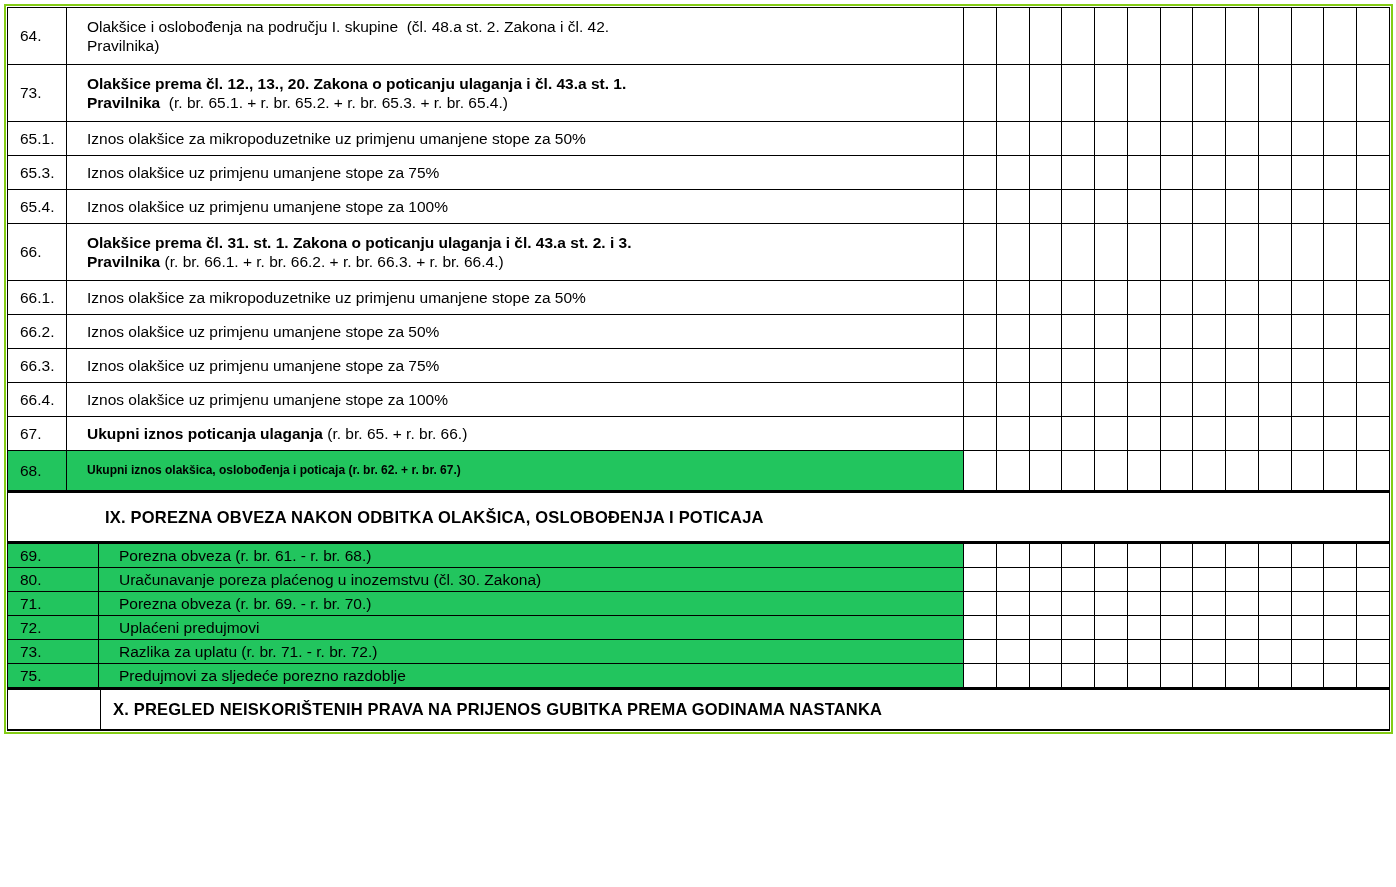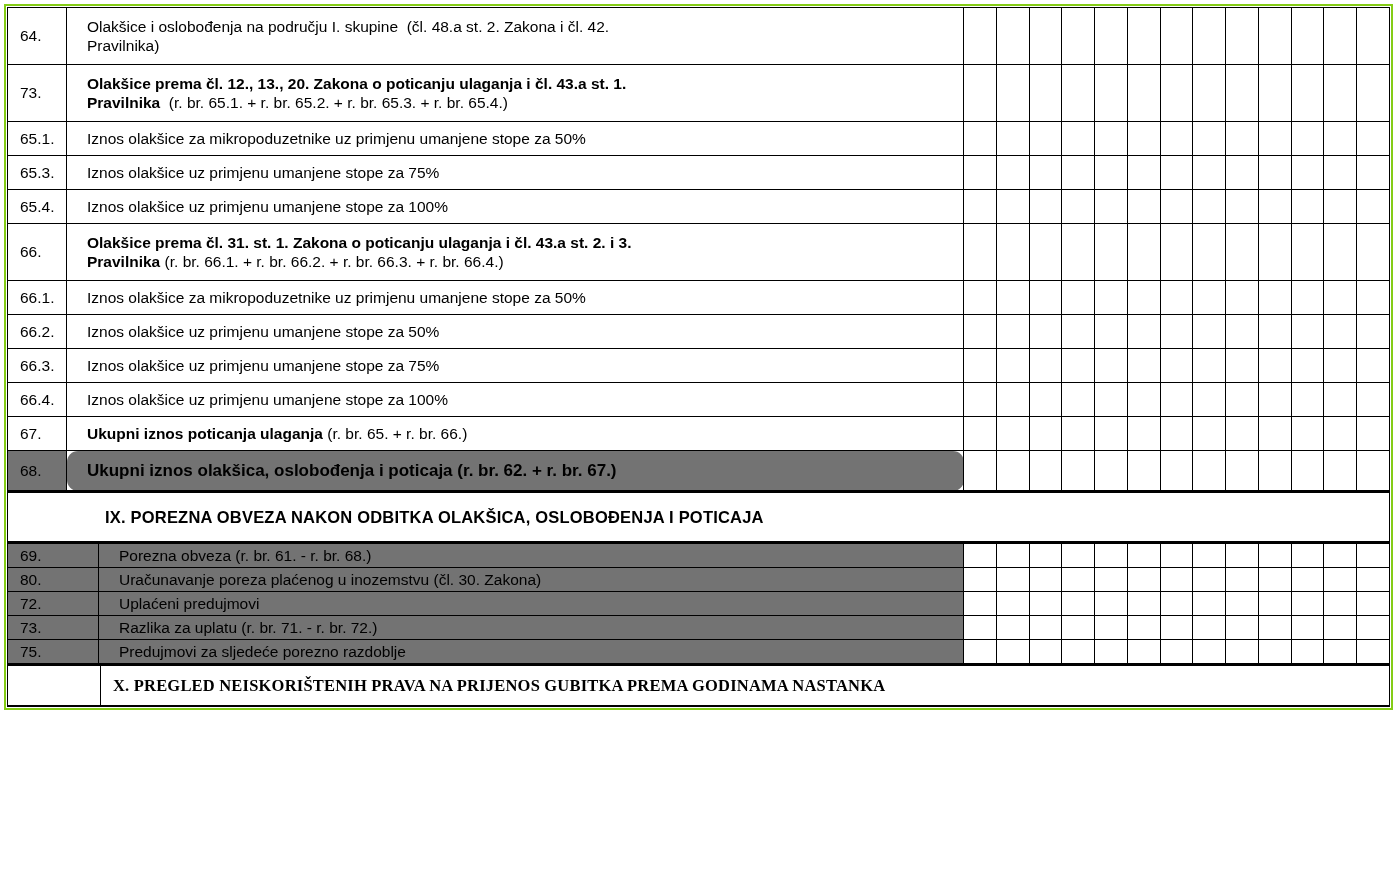--- a/index.html
+++ b/index.html
@@ -13,32 +13,32 @@
   .t1 .col-num{width:91px;} .t1 .col-desc{width:865px;}
   td.num{padding:0 2px 0 12px;font-size:15.5px;vertical-align:middle;}
   td.desc{padding:2px 6px 2px 20px;font-size:15.5px;line-height:19px;
           vertical-align:middle;white-space:pre-wrap;}
   .seg{white-space:pre-wrap;}
   .seg.bold{font-weight:bold;}
   tr.row2{height:57px;}
   tr.row{height:34px;}
   tr.total{height:40px;}
   .t1 tr.row{height:22px;}
-  tr.total td.desc{font-size:17px;border-radius:11px;}
+  tr.total td.desc{font-size:12px;}
   tr.total .seg{font-weight:bold;}
-  tr.shaded td.num, tr.shaded td.desc{background:#737373;}
+  tr.shaded td.num, tr.shaded td.desc{background:#22c55e;}
   td.box{background:#fff;}
   .section-row{display:flex;align-items:stretch;background:#fff;
                border:1px solid #000;border-top:2px solid #000;border-bottom:2px solid #000;
                height:52px;box-sizing:border-box;}
   .section-row.sec-1{height:43px;}
   .sec-num{flex:0 0 92px;border-right:1px solid #000;background:#fff;}
   .sec-title{display:flex;align-items:center;font-weight:bold;font-size:16.5px;
              letter-spacing:.2px;padding-left:97px;}
-  .sec-1 .sec-title{padding-left:12px;font-family:Liberation Serif, serif;}
+  .sec-1 .sec-title{padding-left:12px;}
 </style>
 </head>
 <body>
 
 <div class="page">
   <div id="form-root">
       <table class="t t0">
         <colgroup>
           <col class="col-num">
           <col class="col-desc">
@@ -316,20 +316,37 @@
             <td class="box"></td>
             <td class="box"></td>
             <td class="box"></td>
             <td class="box"></td>
             <td class="box"></td>
             <td class="box"></td>
             <td class="box"></td>
             <td class="box"></td>
           </tr>
           <tr class="row shaded">
+            <td class="num">71.</td>
+            <td class="desc"><span class="seg">Porezna obveza (r. br. 69. - r. br. 70.)</span></td>
+            <td class="box"></td>
+            <td class="box"></td>
+            <td class="box"></td>
+            <td class="box"></td>
+            <td class="box"></td>
+            <td class="box"></td>
+            <td class="box"></td>
+            <td class="box"></td>
+            <td class="box"></td>
+            <td class="box"></td>
+            <td class="box"></td>
+            <td class="box"></td>
+            <td class="box"></td>
+          </tr>
+          <tr class="row shaded">
             <td class="num">72.</td>
             <td class="desc"><span class="seg">Uplaćeni predujmovi</span></td>
             <td class="box"></td>
             <td class="box"></td>
             <td class="box"></td>
             <td class="box"></td>
             <td class="box"></td>
             <td class="box"></td>
             <td class="box"></td>
             <td class="box"></td>

